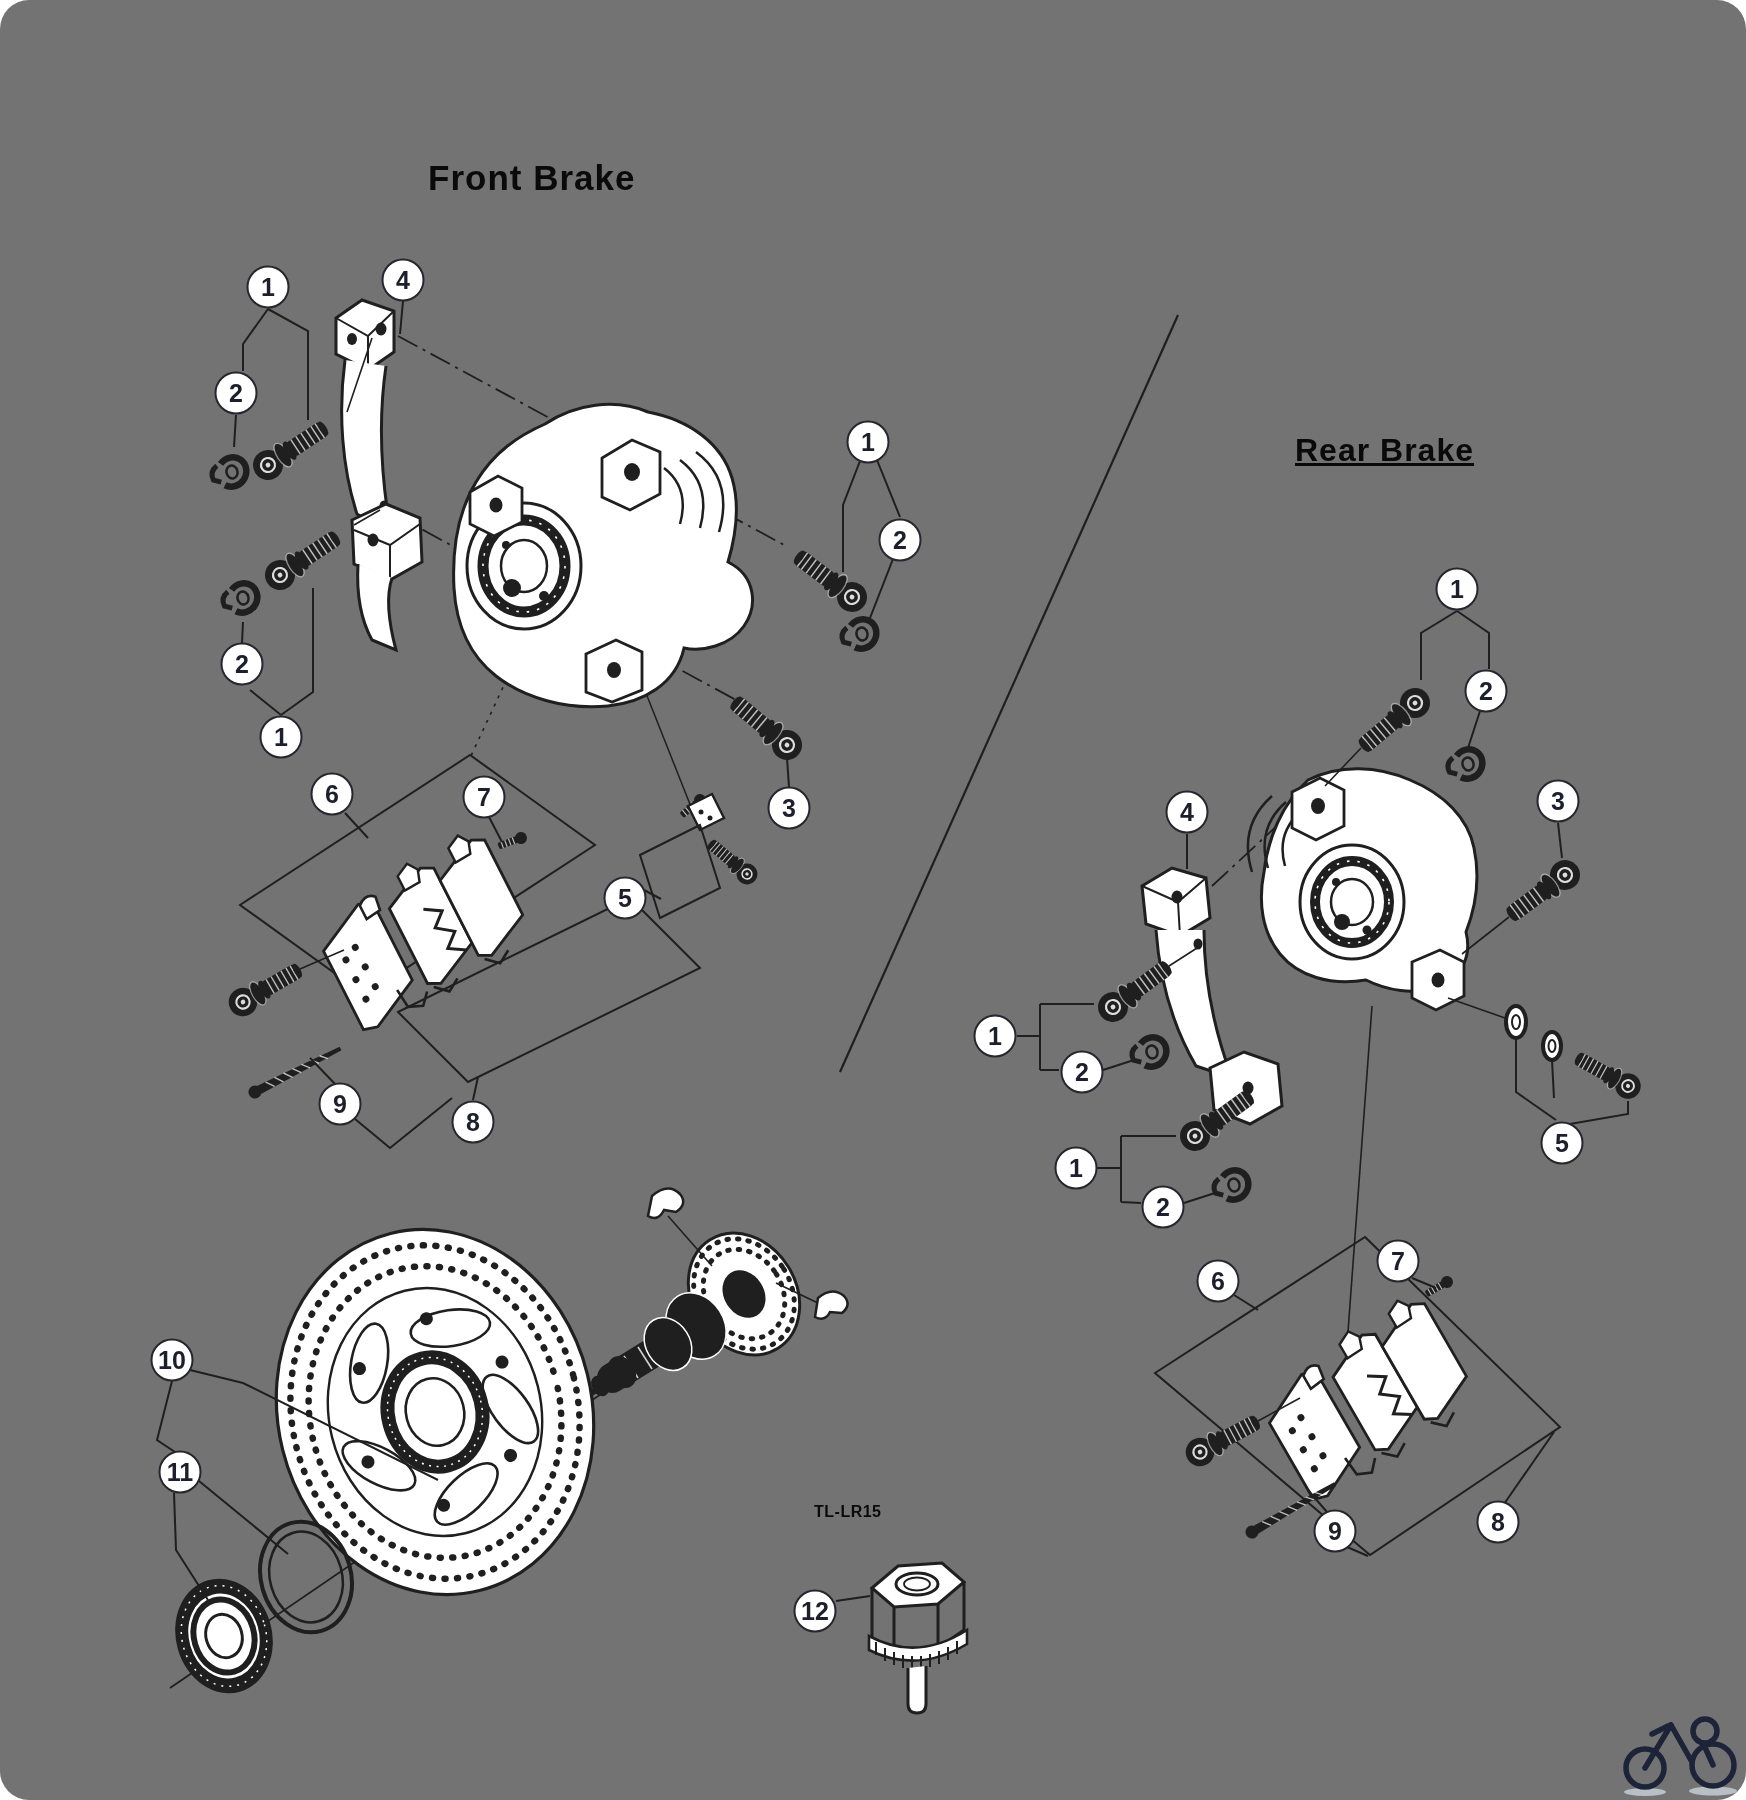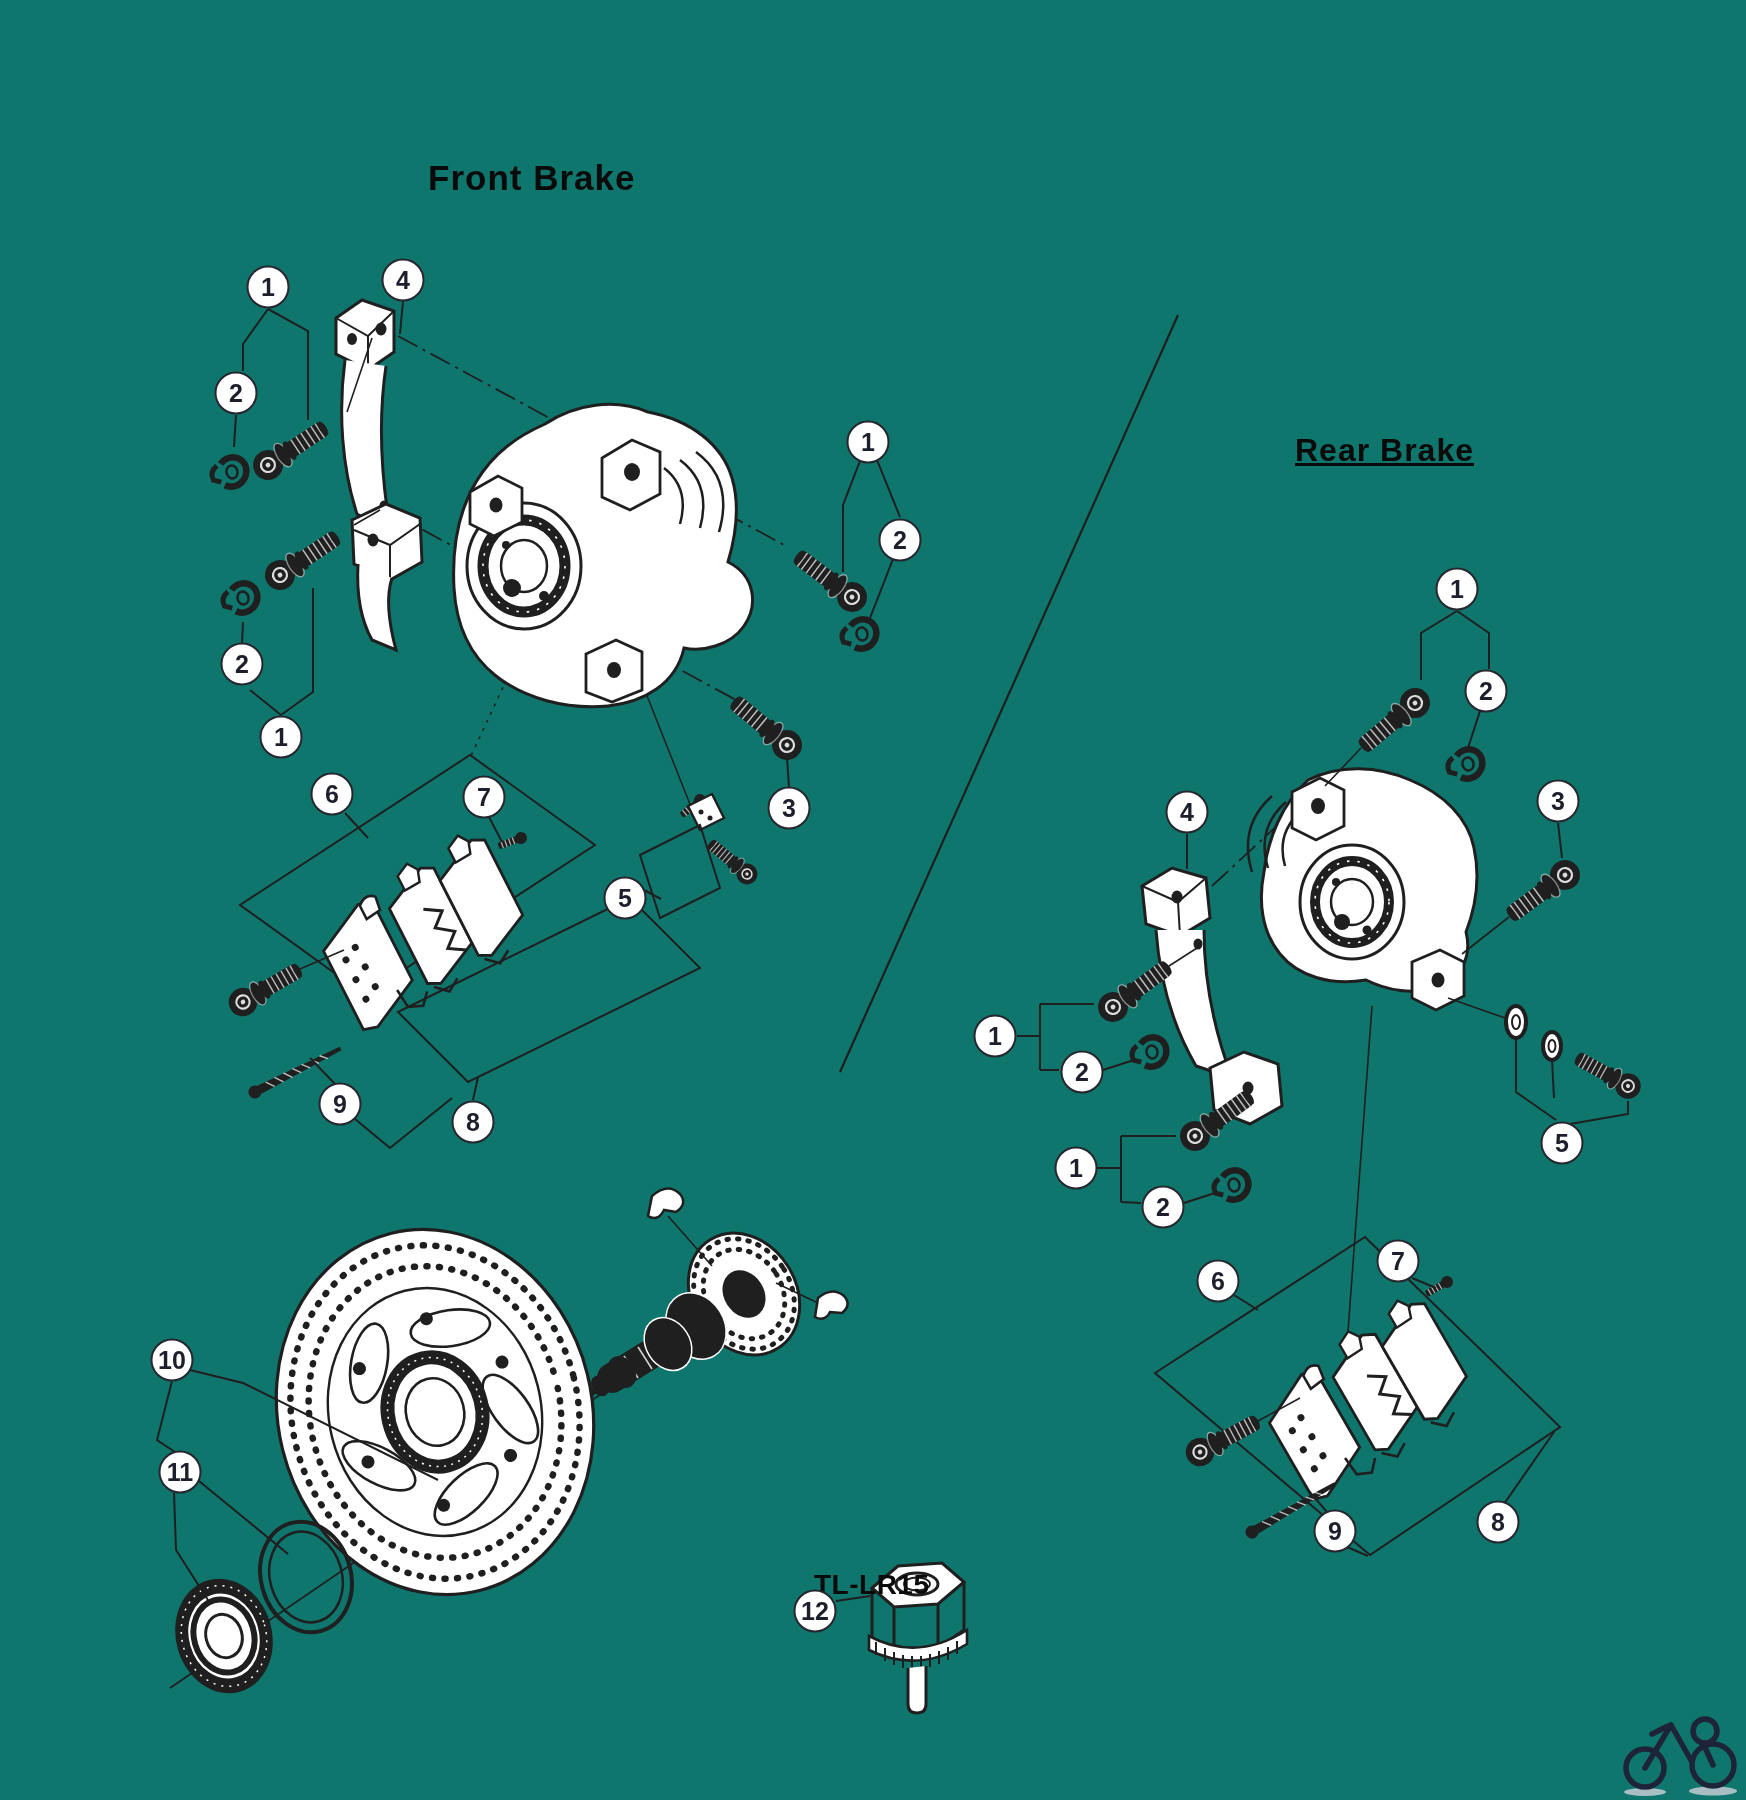--- a/index.html
+++ b/index.html
@@ -2,29 +2,29 @@
 <html style="--ink: #1f1f1f; --logo: #1d2439;"><head>
 <meta charset="utf-8">
 <style>
   html,body{margin:0;padding:0;background:#ffffff;}
   body{width:1746px;height:1800px;font-family:"Liberation Sans",sans-serif;}
   #canvas{position:relative;width:1746px;height:1800px;background:#fff;overflow:hidden;color:var(--ink,#1f1f1f);}
   #artwork{position:absolute;left:0;top:0;}
   .title{position:absolute;font-weight:bold;color:#0a0a0a;white-space:nowrap;}
   #front-title{left:428px;top:158px;font-size:35px;letter-spacing:1px;}
   #rear-title{left:1295px;top:432px;font-size:32px;letter-spacing:1px;text-decoration:underline;}
-  #tool-label{left:814px;top:1569px;font-size:28px;letter-spacing:.5px;}
+  #tool-label{left:814px;top:1503px;font-size:16px;letter-spacing:.5px;}
   .callout{position:absolute;width:43px;height:43px;box-sizing:border-box;border:2.6px solid #26262e;
     border-radius:50%;background:#fff;display:flex;align-items:center;justify-content:center;
     font-size:25px;font-weight:bold;color:#1d1f2c;transform:translate(-50%,-50%);line-height:1;}
 </style>
 </head>
 <body>
 
-<div id="canvas" style="background: #0f766e;">
+<div id="canvas" style="background: #737373; border-radius: 29px;">
 
   <svg id="artwork" width="1746" height="1800" viewBox="0 0 1746 1800">
     <defs>
 
       <g id="bolt">
         <circle r="15" fill="currentColor"></circle>
         <circle r="7" fill="none" stroke="#fff" stroke-width="2.2" opacity="0.85"></circle>
         <circle r="2.4" fill="#fff" opacity="0.85"></circle>
         <ellipse cx="18" rx="6" ry="13.5" fill="currentColor"></ellipse>
         <ellipse cx="18" rx="6" ry="13.5" fill="none" stroke="#fff" stroke-width="1.3" opacity="0.5"></ellipse>

